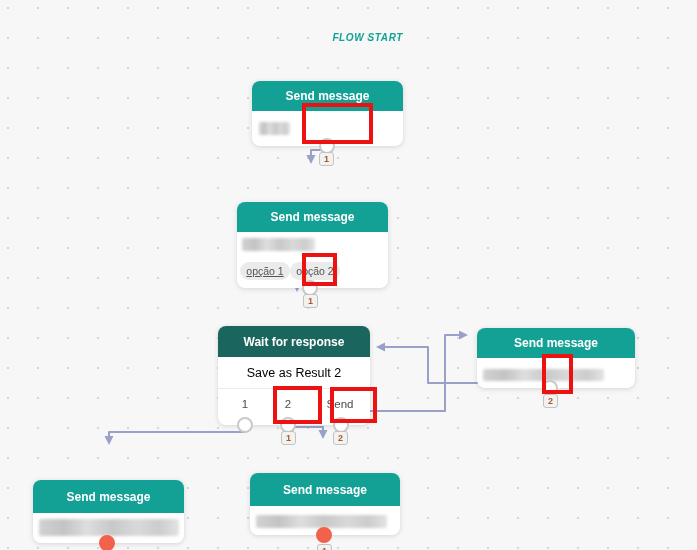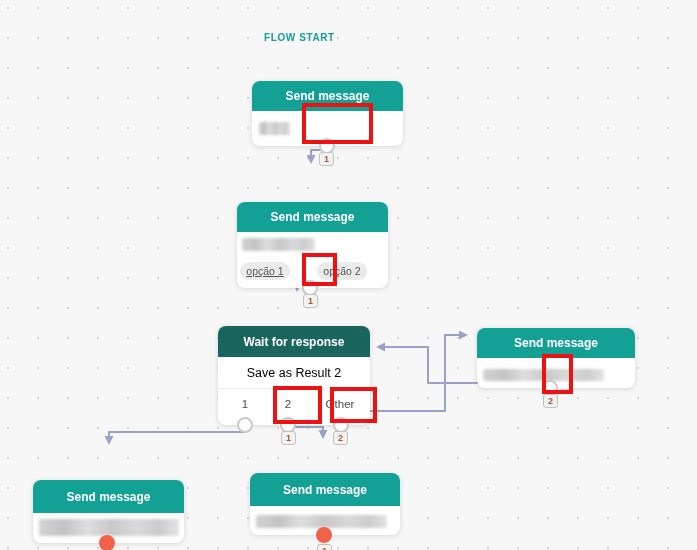--- a/index.html
+++ b/index.html
@@ -11,23 +11,23 @@
     background-color: #f7f7f8;
     background-image: radial-gradient(#d6d6d6 1.2px, rgba(0,0,0,0) 1.4px);
     background-size: 30px 30px;
     background-position: 23px 23px;
     overflow: hidden;
   }
 
   .connections { position: absolute; left: 0; top: 0; z-index: 1; }
 
   .flow-start {
-    position: absolute; left: 264px; top: 32px; width: 151px;
-    text-align: left; font-size: 10px; font-weight: bold;
-    letter-spacing: 0.6px; color: #13a095; z-index: 2;
+    position: absolute; left: 252px; top: 32px; width: 151px;
+    text-align: right; font-size: 10px; font-weight: bold;
+    letter-spacing: 0.6px; color: #13a095; z-index: 2; font-style: italic;
   }
 
   .node {
     position: absolute; z-index: 2;
     background: #ffffff; border-radius: 8px;
     box-shadow: 0 1px 5px rgba(60,60,60,0.18);
     margin-top: 28px;
   }
   .node-header {
     height: 30px; border-radius: 8px 8px 0 0;
@@ -106,31 +106,31 @@
     <div class="node-header">Send message</div>
     <div class="blur-block" style="left:7px; top:41px; width:31px; height:13px;"></div>
     <div class="port" style="left:67px;"></div>
     <div class="port-badge" style="left:67px; top:71px;">1</div>
   </div>
 
   <div class="node" style="left:237px; top:174px; width:151px; height:86px;">
     <div class="node-header">Send message</div>
     <div class="blur-block" style="left:5px; top:36px; width:73px; height:13px;"></div>
     <div class="pill" style="left:3px; top:60px; width:50px;text-decoration:underline;">opção 1</div>
-    <div class="pill" style="left:80px; top:60px; width:50px;">opção 2</div>
+    <div class="pill" style="left:53px; top:60px; width:50px;">opção 2</div>
     <div class="port" style="left:65px;"></div>
     <div class="port-badge" style="left:66px; top:92px;">1</div>
   </div>
 
   <div class="node" style="left:218px; top:298px; width:152px; height:99px;">
     <div class="node-header dark">Wait for response</div>
     <div class="wait-body">Save as Result 2</div>
     <div class="out-label" style="left:7px;">1</div>
     <div class="out-label" style="left:50px;">2</div>
-    <div class="out-label" style="left:102px;">Other</div>
+    <div class="out-label" style="left:102px;">Send</div>
     <div class="port" style="left:19px;"></div>
     <div class="port" style="left:62px;"></div>
     <div class="port" style="left:115px;"></div>
     <div class="port-badge" style="left:63px; top:105px;">1</div>
     <div class="port-badge" style="left:115px; top:105px;">2</div>
   </div>
 
   <div class="node" style="left:477px; top:300px; width:158px; height:60px;">
     <div class="node-header">Send message</div>
     <div class="blur-block" style="left:6px; top:41px; width:121px; height:12px;"></div>

